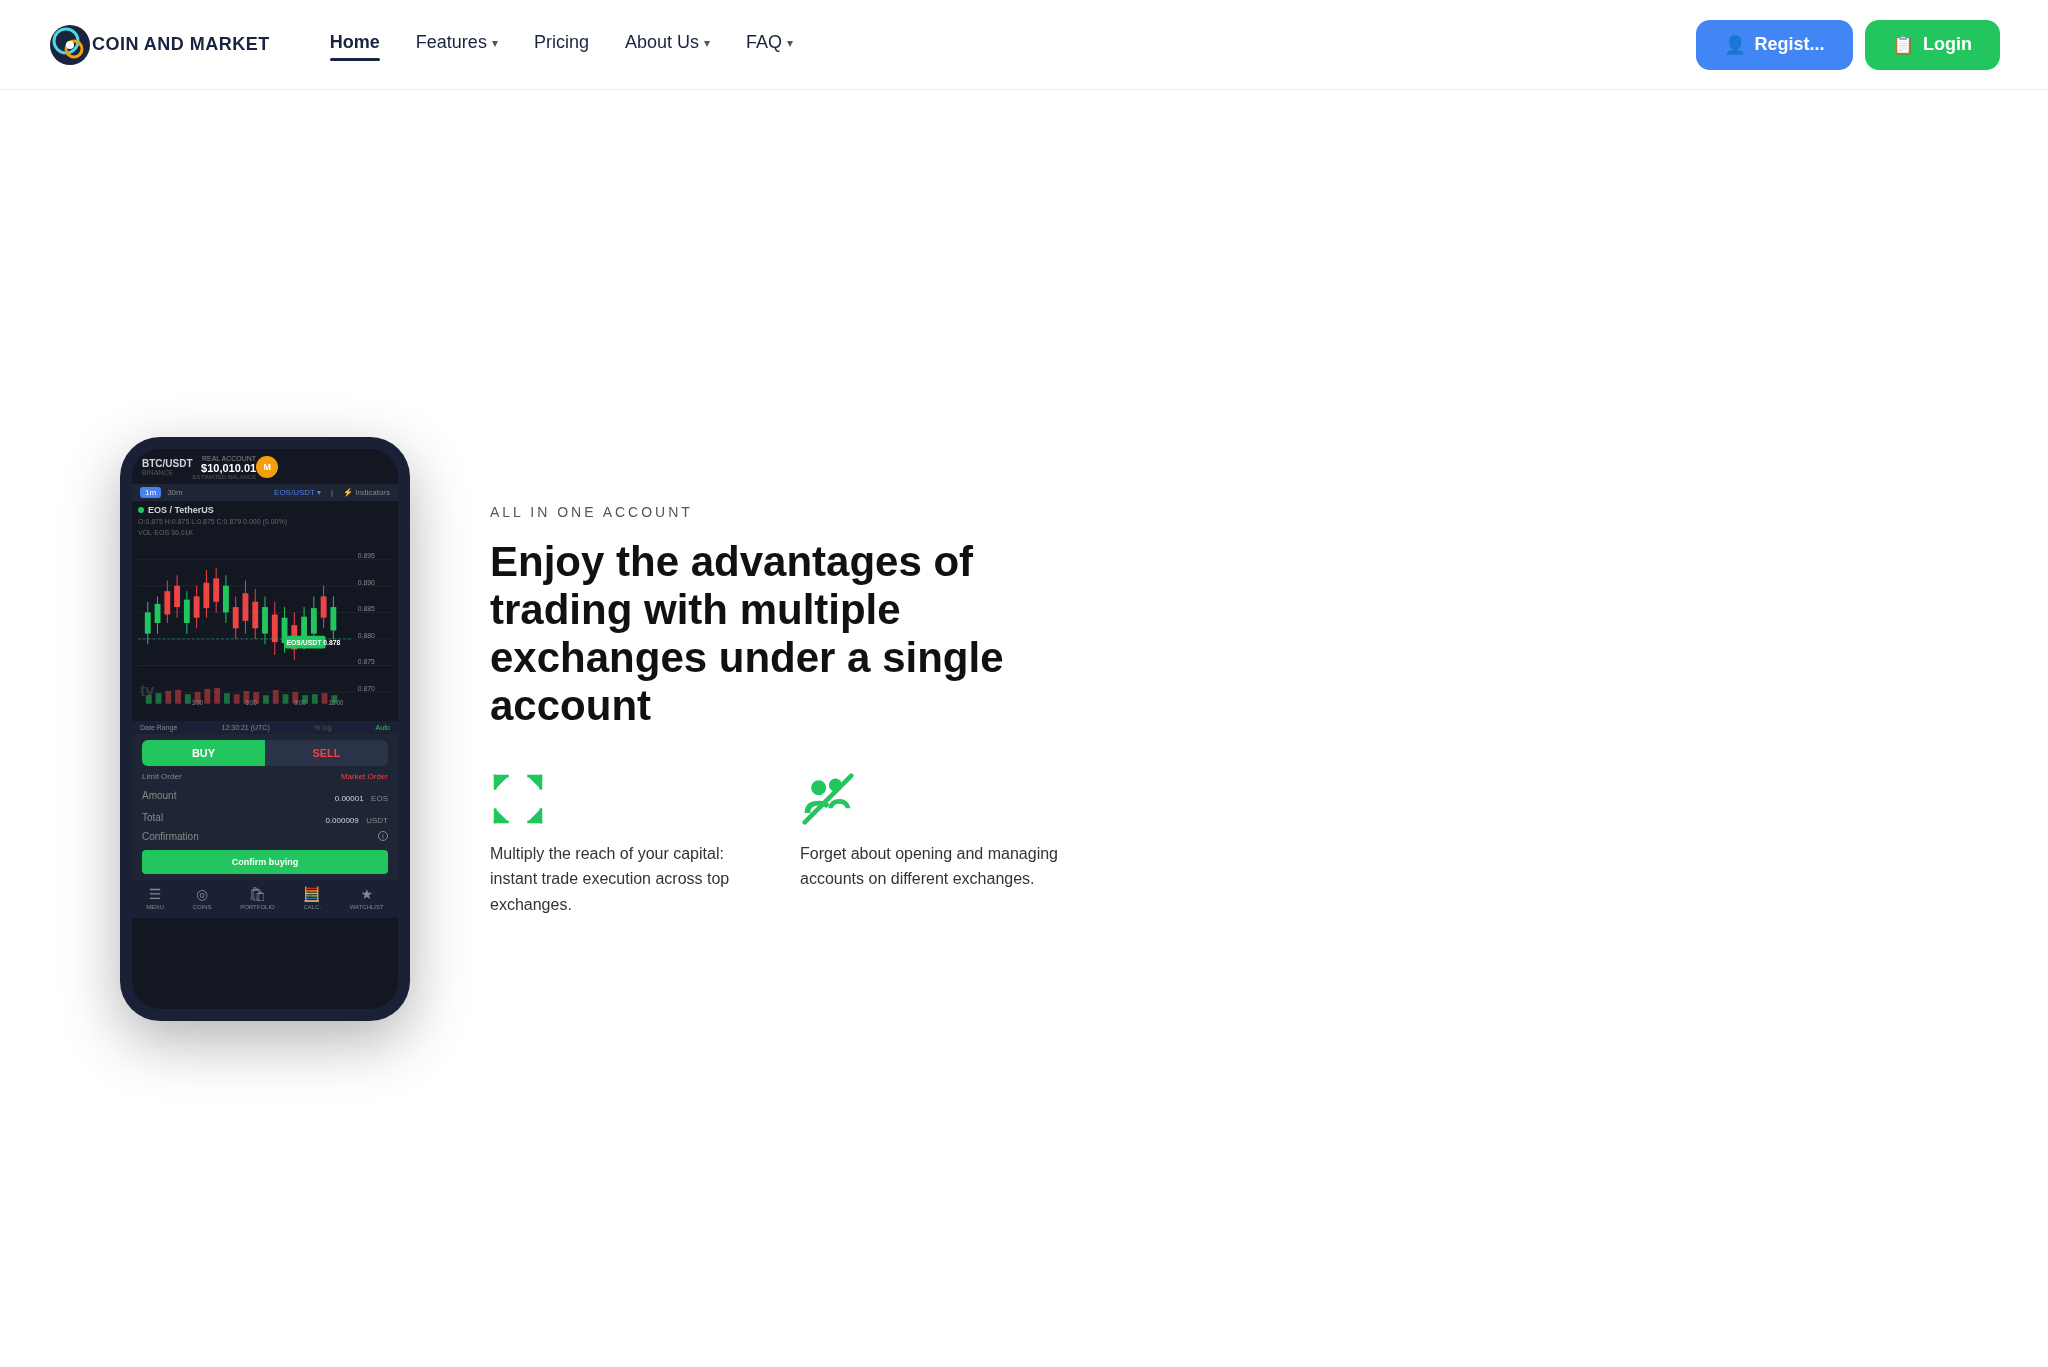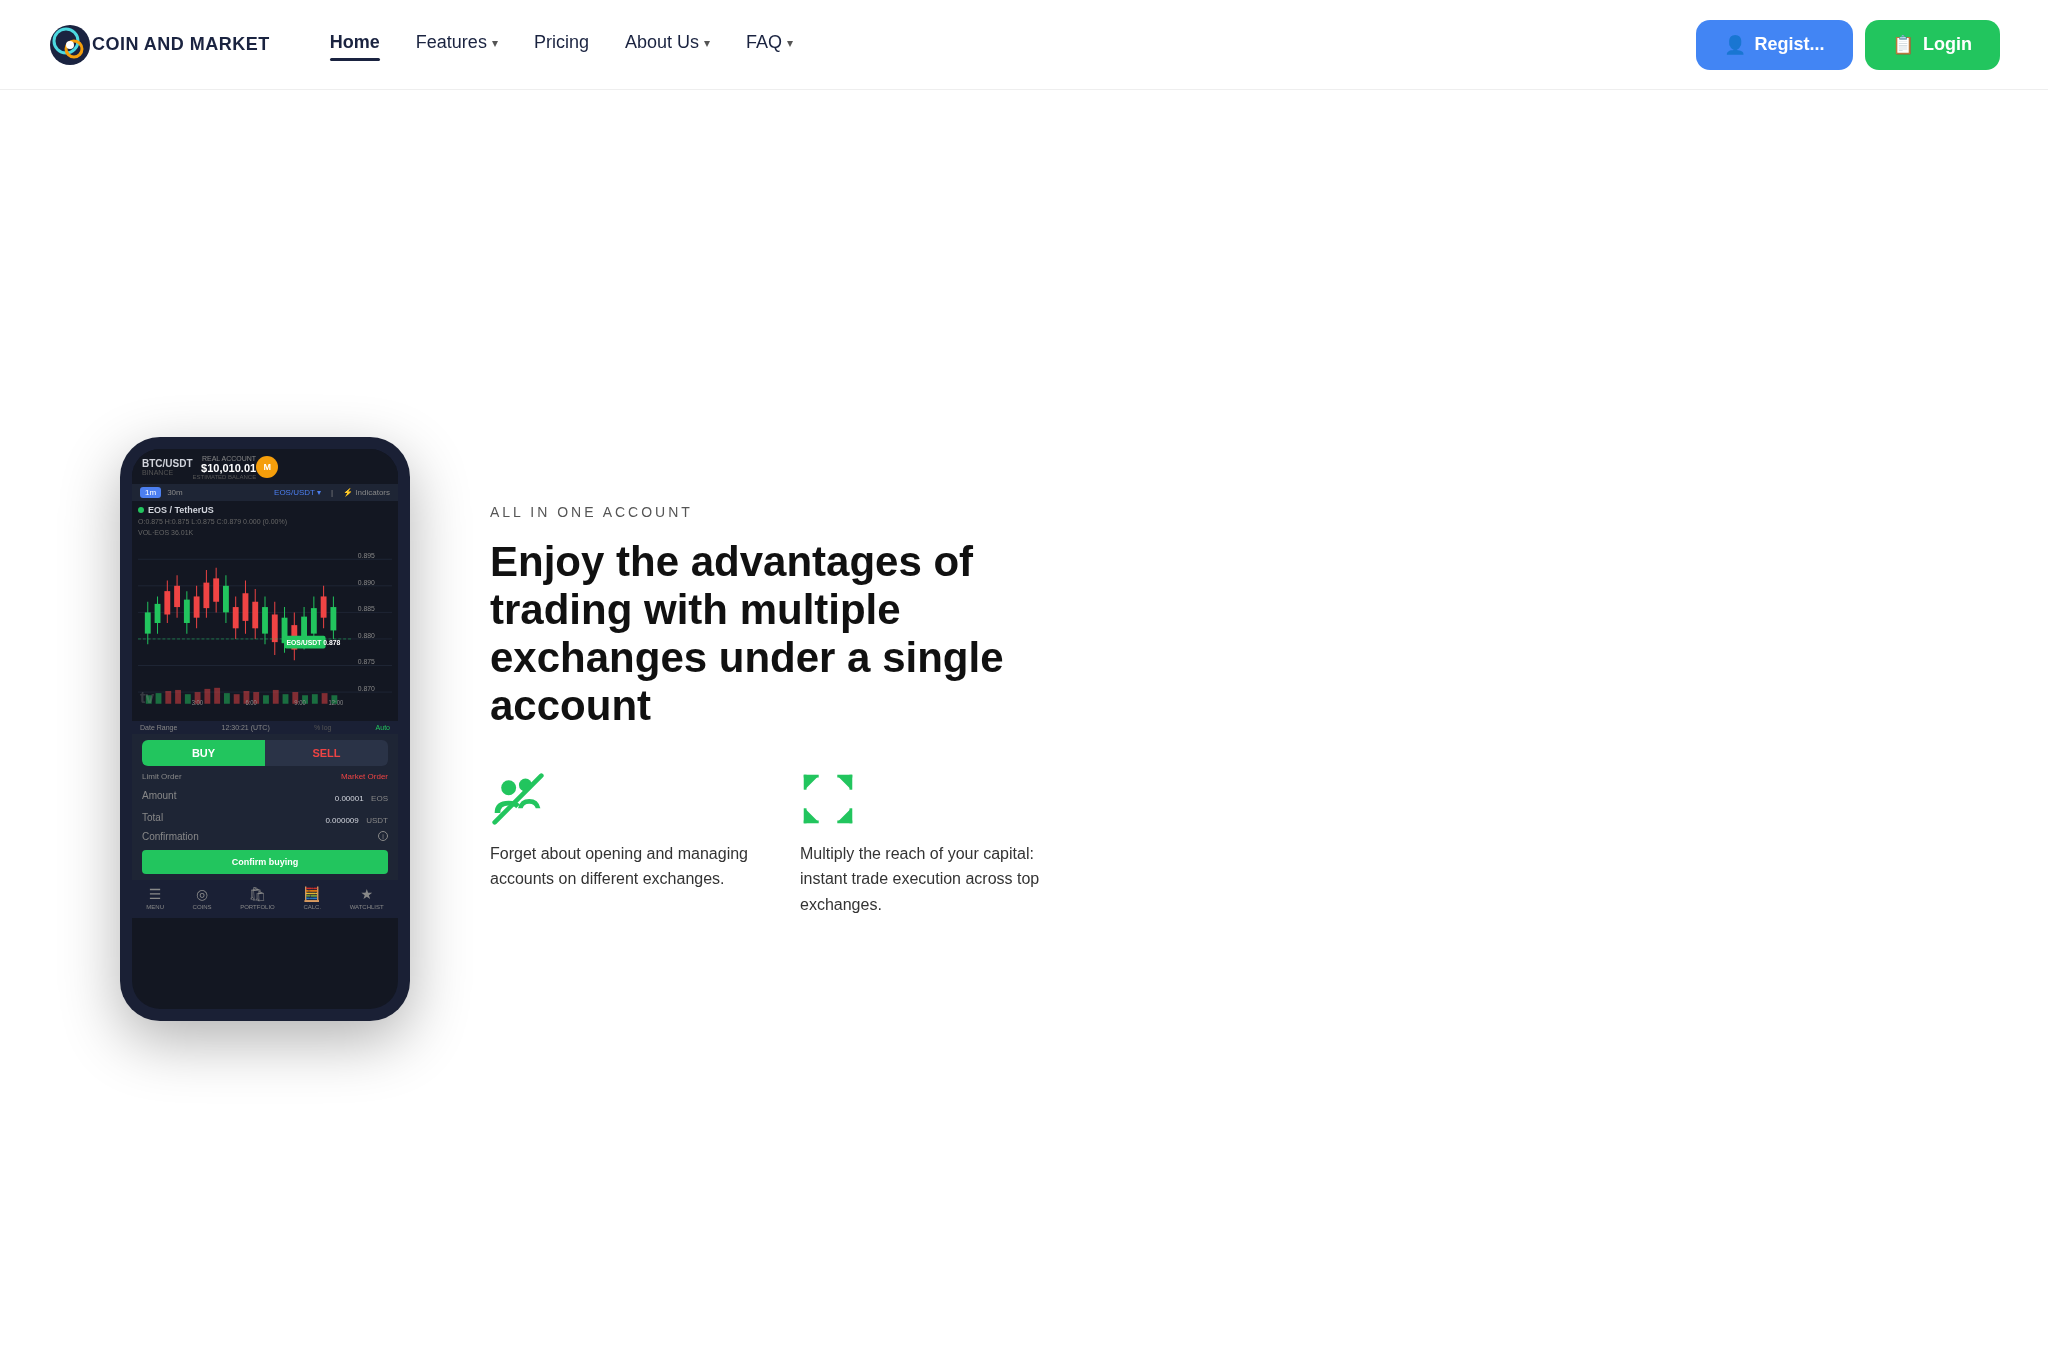--- a/index.html
+++ b/index.html
@@ -540,21 +540,21 @@
           <text x="160" y="157" fill="#888" font-size="6">9:00</text>
           <text x="195" y="157" fill="#888" font-size="6">12:00</text>
 
           <rect x="150" y="92" width="42" height="12" rx="2" fill="#22c55e"></rect>
           <text x="152" y="101" fill="#fff" font-size="7" font-weight="bold">EOS/USDT 0.878</text>
 
           <line x1="0" y1="95" x2="220" y2="95" stroke="#22c55e" stroke-width="0.5" stroke-dasharray="3,2"></line>
         </svg>
 
         
-        <div style="position:absolute;bottom:14px;left:8px;opacity:0.3;">
+        <div style="position:absolute;bottom:21px;left:8px;opacity:0.3;">
           <span style="font-size:16px;font-weight:900;color:#888;">tv</span>
         </div>
       </div>
 
       <div style="background:#1a2035;padding:3px 8px;display:flex;justify-content:space-between;font-size:7px;color:#888;">
         <span>Date Range</span>
         <span>12:30:21 (UTC)</span>
         <span style="color:#555;">% log</span>
         <span style="color:#22c55e;">Auto</span>
       </div>
@@ -618,55 +618,55 @@
   <div class="right-content">
     <div class="section-label">ALL IN ONE ACCOUNT</div>
     <h1 class="main-heading">Enjoy the advantages of trading with multiple exchanges under a single account</h1>
 
     <div class="features-grid">
 
       <div class="feature-item">
         <svg class="feature-icon" viewBox="0 0 60 60">
           <g fill="#22c55e">
 
-            <circle cx="20" cy="18" r="8"></circle>
-            <path d="M5,45 Q5,32 20,32 Q28,32 32,36 L28,40 Q26,37 20,37 Q11,37 11,45 Z"></path>
-
-            <circle cx="38" cy="15" r="7"></circle>
-            <path d="M30,40 Q32,30 42,30 Q52,30 54,40 L49,40 Q48,35 42,35 Q36,35 35,40 Z"></path>
-
-            <line x1="5" y1="55" x2="55" y2="5" stroke="#22c55e" stroke-width="5" stroke-linecap="round"></line>
-          </g>
-        </svg>
-        <p class="feature-text">Forget about opening and managing accounts on different exchanges.</p>
-      </div>
-
-      <div class="feature-item">
-        <svg class="feature-icon" viewBox="0 0 60 60">
-          <g fill="#22c55e">
-
             <polygon points="5,5 20,5 5,20"></polygon>
             <rect x="4" y="4" width="3" height="16" fill="#22c55e"></rect>
             <rect x="4" y="4" width="16" height="3" fill="#22c55e"></rect>
 
             <polygon points="55,5 40,5 55,20"></polygon>
             <rect x="53" y="4" width="3" height="16" fill="#22c55e"></rect>
             <rect x="40" y="4" width="16" height="3" fill="#22c55e"></rect>
 
             <polygon points="5,55 20,55 5,40"></polygon>
             <rect x="4" y="40" width="3" height="16" fill="#22c55e"></rect>
             <rect x="4" y="53" width="16" height="3" fill="#22c55e"></rect>
 
             <polygon points="55,55 40,55 55,40"></polygon>
             <rect x="53" y="40" width="3" height="16" fill="#22c55e"></rect>
             <rect x="40" y="53" width="16" height="3" fill="#22c55e"></rect>
           </g>
         </svg>
         <p class="feature-text">Multiply the reach of your capital: instant trade execution across top exchanges.</p>
       </div>
 
+      <div class="feature-item">
+        <svg class="feature-icon" viewBox="0 0 60 60">
+          <g fill="#22c55e">
+
+            <circle cx="20" cy="18" r="8"></circle>
+            <path d="M5,45 Q5,32 20,32 Q28,32 32,36 L28,40 Q26,37 20,37 Q11,37 11,45 Z"></path>
+
+            <circle cx="38" cy="15" r="7"></circle>
+            <path d="M30,40 Q32,30 42,30 Q52,30 54,40 L49,40 Q48,35 42,35 Q36,35 35,40 Z"></path>
+
+            <line x1="5" y1="55" x2="55" y2="5" stroke="#22c55e" stroke-width="5" stroke-linecap="round"></line>
+          </g>
+        </svg>
+        <p class="feature-text">Forget about opening and managing accounts on different exchanges.</p>
+      </div>
+
 
       <div class="feature-item"></div>
 
     </div>
   </div>
 
 </div>
 
 </body></html>

